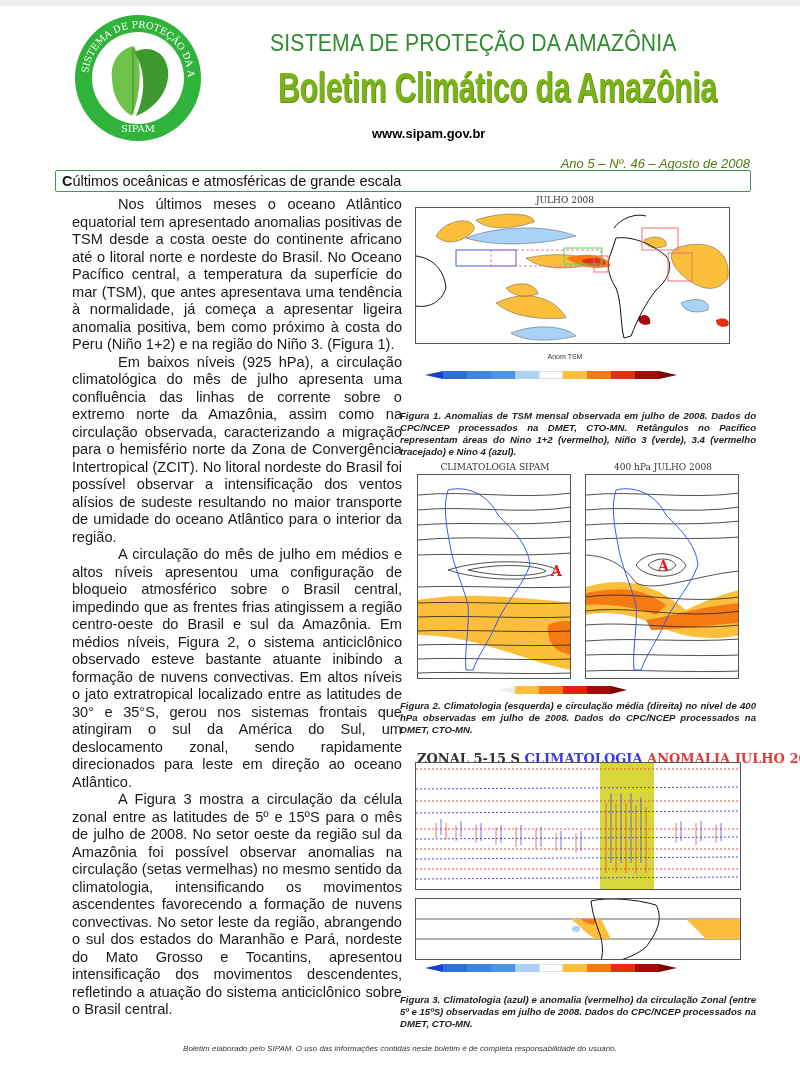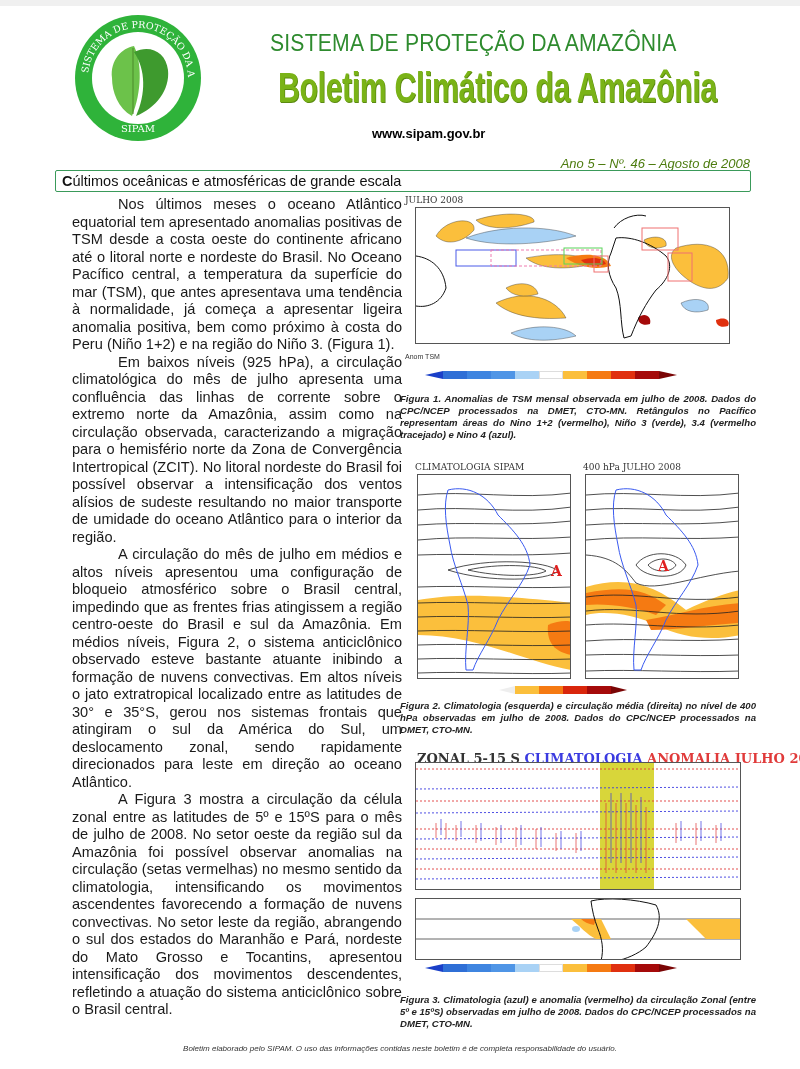--- a/index.html
+++ b/index.html
@@ -17,21 +17,21 @@
 
   .section-box { position: absolute; left: 55px; top: 170px; width: 696px; height: 22px; border: 1.5px solid #3a9a5a; border-radius: 2px; padding: 2px 6px; font-size: 14.5px; color: #111; }
   .section-box b { font-weight: bold; }
 
   
   .text-col { position: absolute; left: 60px; top: 196px; width: 330px; font-size: 14.6px; line-height: 17.5px; text-align: justify; color: #1a1a1a; margin-left: 12px; }
   .text-col p { text-indent: 46px; }
 
   
   .fig { position: absolute; }
-  .fig-title { font-family: "DejaVu Serif", serif; font-size: 9px; color: #333; }
+  .fig-title { font-family: "DejaVu Serif", serif; font-size: 9px; color: #333; text-align: center; }
   .caption { position: absolute; left: 400px; width: 356px; font-size: 9.6px; font-weight: bold; font-style: italic; color: #222; line-height: 12px; text-align: justify; }
 
   .map-box { position: absolute; border: 1px solid #555; background: #fff; overflow: hidden; }
 
   .colorbar { position: absolute; display: flex; align-items: center; }
   .colorbar .seg { height: 8px; }
   .colorbar .tri-l { width: 0; height: 0; border-top: 4px solid transparent; border-bottom: 4px solid transparent; }
   .colorbar .tri-r { width: 0; height: 0; border-top: 4px solid transparent; border-bottom: 4px solid transparent; }
 
   .footer { position: absolute; left: 0; width: 800px; top: 1044px; text-align: center; font-size: 8px; font-style: italic; color: #333; }
@@ -110,21 +110,21 @@
     <div class="seg" style="width:24px; background:#4f95e6;"></div>
     <div class="seg" style="width:24px; background:#a9d2f5;"></div>
     <div class="seg" style="width:24px; background:#ffffff; border:1px solid #ddd;"></div>
     <div class="seg" style="width:24px; background:#fbbf3c;"></div>
     <div class="seg" style="width:24px; background:#f57a12;"></div>
     <div class="seg" style="width:24px; background:#e0300f;"></div>
     <div class="seg" style="width:24px; background:#a50a0a;"></div>
     <div class="tri-r" style="border-left:18px solid #7a0505;"></div>
   </div>
 </div>
-<div class="caption" style="top:393px;">Figura 1. Anomalias de TSM mensal observada em julho de 2008. Dados do CPC/NCEP processados na DMET, CTO-MN. Retângulos no Pacífico representam áreas do Nino 1+2 (vermelho), Niño 3 (verde), 3.4 (vermelho tracejado) e Nino 4 (azul).</div>
+<div class="caption" style="top:410px;">Figura 1. Anomalias de TSM mensal observada em julho de 2008. Dados do CPC/NCEP processados na DMET, CTO-MN. Retângulos no Pacífico representam áreas do Nino 1+2 (vermelho), Niño 3 (verde), 3.4 (vermelho tracejado) e Nino 4 (azul).</div>
 
 <div class="fig" style="left:405px; top:460px; width:350px; height:235px;">
   <div class="fig-title" style="position:absolute; left:10px; width:160px; top:2px;">CLIMATOLOGIA SIPAM</div>
   <div class="fig-title" style="position:absolute; left:178px; width:160px; top:2px;">400 hPa JULHO 2008</div>
 
   <div class="map-box" style="left:12px; top:14px; width:154px; height:205px;">
     <svg width="154" height="205" viewBox="0 0 154 205">
       <path d="M0 125 C40 118, 80 120, 154 128 L154 195 C110 188, 60 160, 0 160 Z" fill="#fbbf3c"></path>
       <path d="M130 150 C140 145, 154 145, 154 148 L154 180 C140 178, 128 170, 130 150 Z" fill="#f57a12"></path>
       <g stroke="#222" stroke-width="0.8" fill="none">

